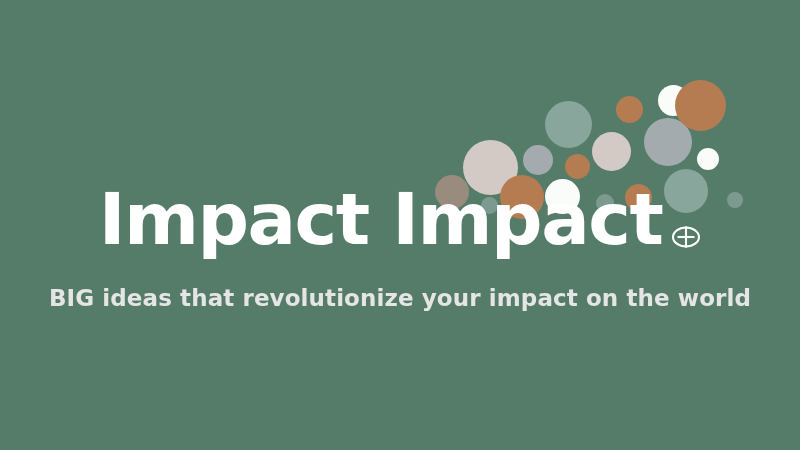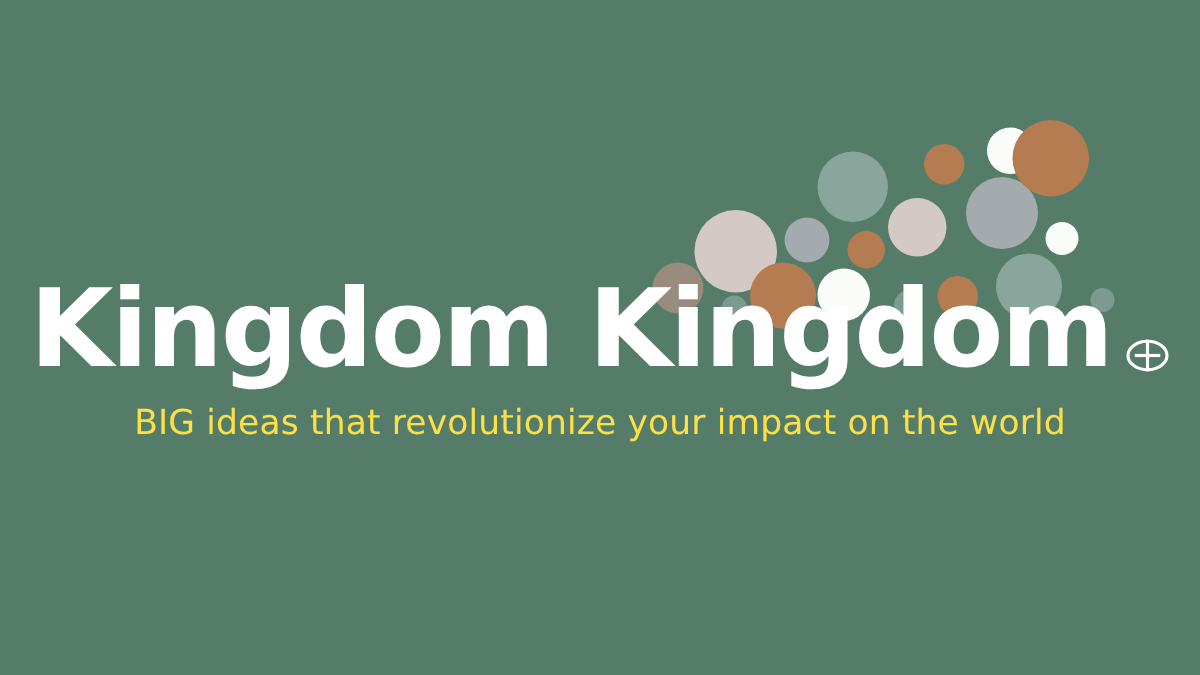--- a/index.html
+++ b/index.html
@@ -58,25 +58,25 @@
     white-space: pre;
   }
 
   .globe-mark {
     margin-left: 9px;
     margin-top: 36px;
     flex: 0 0 auto;
   }
 
   .tagline {
-    margin-top: 13px;
+    margin-top: 30px;
     font-family: "DejaVu Sans", "Liberation Sans", sans-serif;
     font-size: 23px;
-    font-weight: 400;
-    color: #fde047;
+    font-weight: 700;
+    color: #e5e5e5;
     letter-spacing: 0.1px;
     white-space: pre;
   }
 </style>
 </head>
 <body>
 
 <div class="card" style="width: 800px; height: 450px; background: rgb(84, 124, 104);">
 
   <div class="circle-cluster">
@@ -96,21 +96,21 @@
       <div class="dot" style="left: 657.5px; top: 84.5px; width: 31px; height: 31px; background: rgb(250, 252, 250);"></div>
       <div class="dot" style="left: 664px; top: 169px; width: 44px; height: 44px; background: rgb(137, 166, 156);"></div>
       <div class="dot" style="left: 674.5px; top: 79.5px; width: 51px; height: 51px; background: rgb(181, 124, 82);"></div>
       <div class="dot" style="left: 697px; top: 148px; width: 22px; height: 22px; background: rgb(250, 252, 250);"></div>
       <div class="dot" style="left: 727px; top: 192px; width: 16px; height: 16px; background: rgb(125, 154, 145);"></div>
     </div>
 
   <div class="brand-block">
 
     <div class="wordmark">
-      <span class="wordmark-text">Kingdom Kingdom</span>
+      <span class="wordmark-text">Impact Impact</span>
 
       <span class="globe-mark">
         <svg width="30" height="30" viewBox="0 0 30 30" aria-hidden="true">
           <ellipse cx="15" cy="15" rx="13" ry="9.5" fill="none" stroke="#ffffff" stroke-width="2.1"></ellipse>
           <line x1="15" y1="4.4" x2="15" y2="25.6" stroke="#ffffff" stroke-width="2.1"></line>
           <line x1="6.5" y1="15" x2="23.5" y2="15" stroke="#ffffff" stroke-width="2.1"></line>
         </svg>
       </span>
     </div>
 

